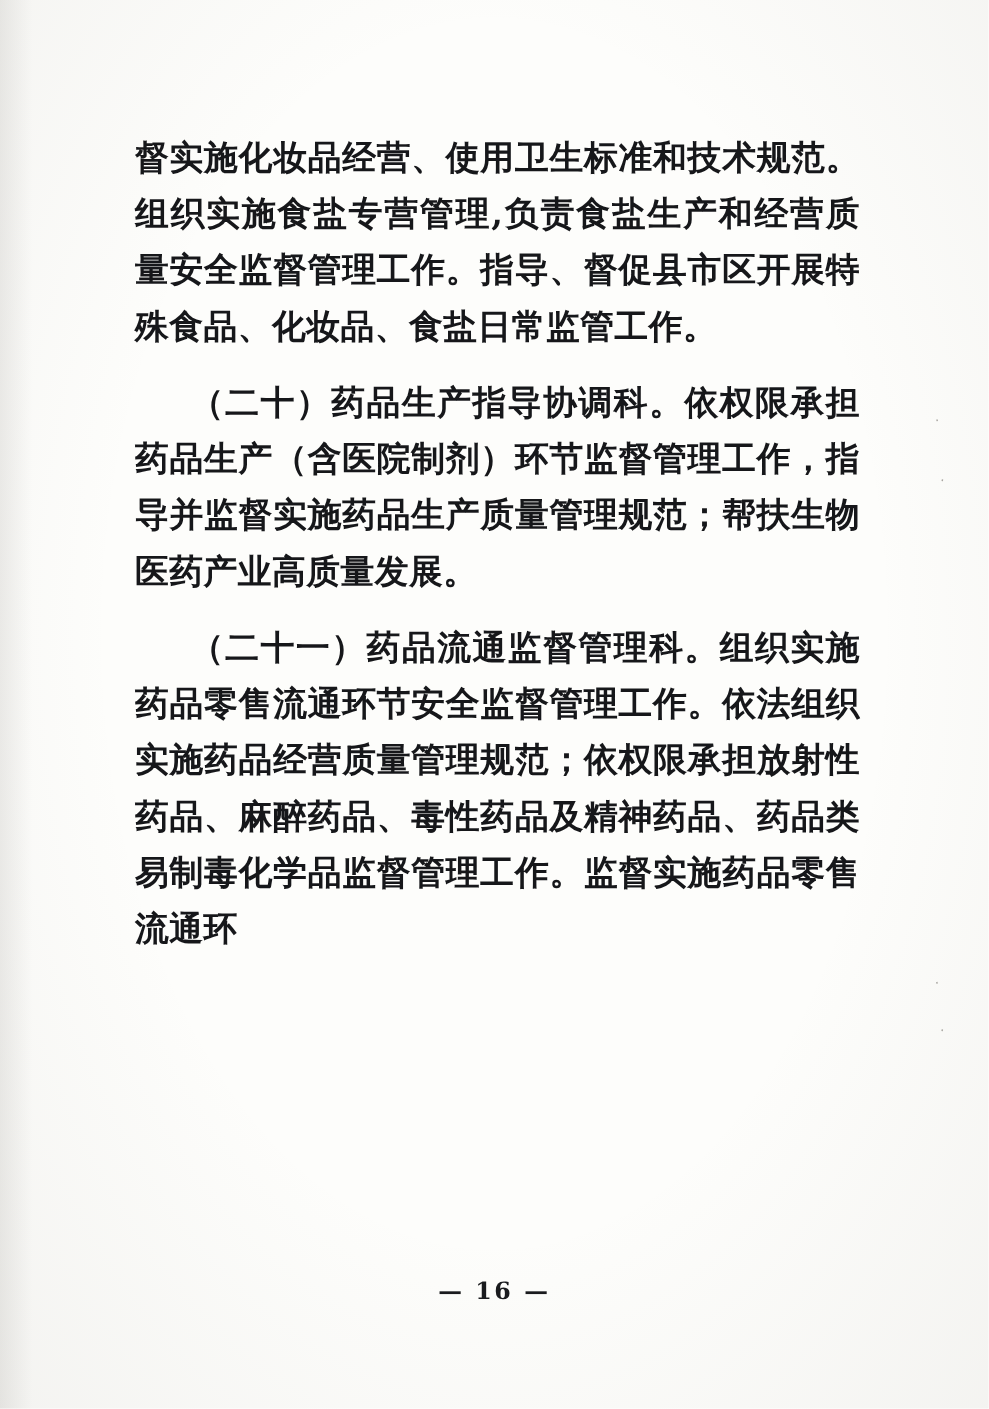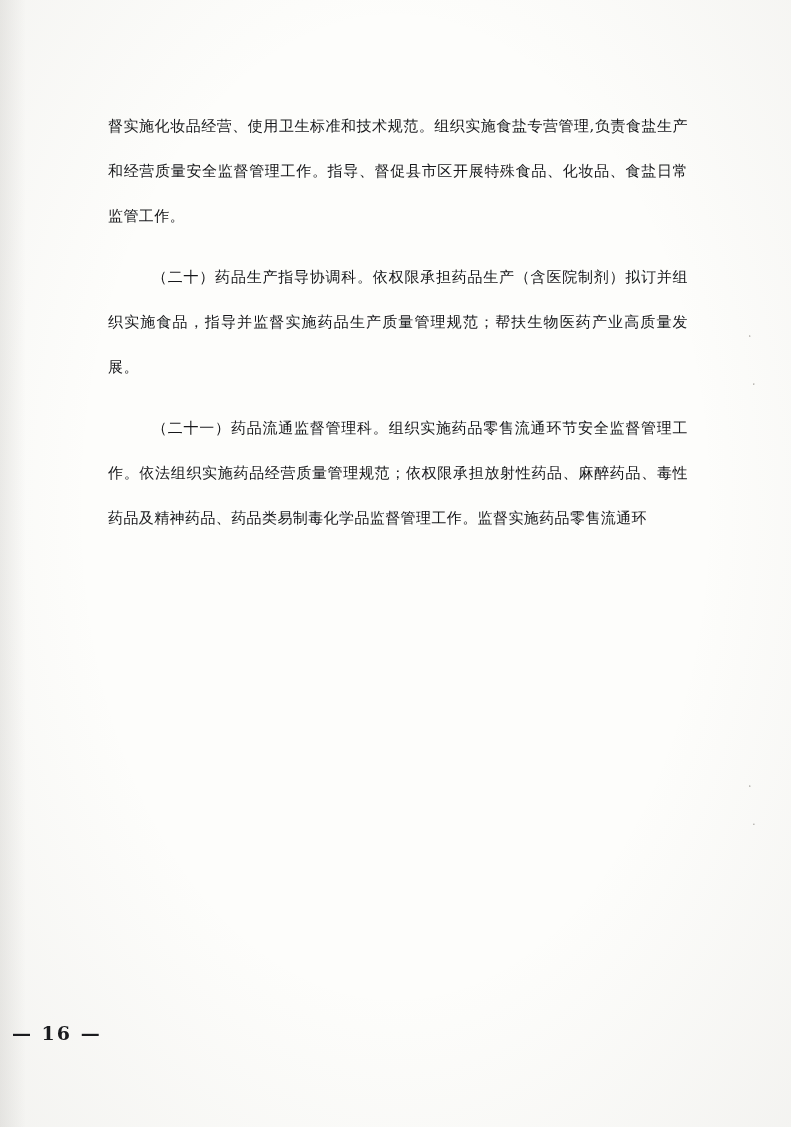--- a/index.html
+++ b/index.html
@@ -29,37 +29,38 @@
     pointer-events: none;
   }
   .content {
     position: absolute;
     left: 108px;
     top: 104px;
     width: 580px;
   }
   p.para {
     margin: 0 0 16px 0;
-    font-size: 15px;
+    font-size: 27px;
     line-height: 45px;
     color: #16171a;
     text-align: justify;
     text-justify: inter-ideograph;
     letter-spacing: 0.4px;
-    font-weight: 400;
+    font-weight: 700;
     text-indent: 0;
   }
   p.indent {
     text-indent: 44px;
   }
   .pagenum {
     position: absolute;
-    left: 12px;
+    left: 0;
     right: 0;
     top: 1022px;
+    text-align: center;
     font-size: 19px;
     color: #1a1b1e;
     font-weight: 600;
     letter-spacing: 2px;
     font-family: "DejaVu Serif", "Liberation Serif", serif;
   }
   
   .speck {
     position: absolute;
     color: #8d8a84;
@@ -80,21 +81,21 @@
   }
 </style>
 </head>
 <body>
 
 <div class="page">
   <div class="edge-shadow"></div>
 
   <div class="content">
     <p class="para">督实施化妆品经营、使用卫生标准和技术规范。组织实施食盐专营管理,负责食盐生产和经营质量安全监督管理工作。指导、督促县市区开展特殊食品、化妆品、食盐日常监管工作。</p>
-    <p class="para indent">（二十）药品生产指导协调科。依权限承担药品生产（含医院制剂）拟订并组织实施食品，指导并监督实施药品生产质量管理规范；帮扶生物医药产业高质量发展。</p>
+    <p class="para indent">（二十）药品生产指导协调科。依权限承担药品生产（含医院制剂）环节监督管理工作，指导并监督实施药品生产质量管理规范；帮扶生物医药产业高质量发展。</p>
     <p class="para indent">（二十一）药品流通监督管理科。组织实施药品零售流通环节安全监督管理工作。依法组织实施药品经营质量管理规范；依权限承担放射性药品、麻醉药品、毒性药品及精神药品、药品类易制毒化学品监督管理工作。监督实施药品零售流通环</p>
   </div>
 
   <div class="pagenum">— 16 —</div>
 
   <span class="speck s1">·</span>
   <span class="speck s2">·</span>
   <span class="speck s3">·</span>
   <span class="speck s4">·</span>
 </div>

